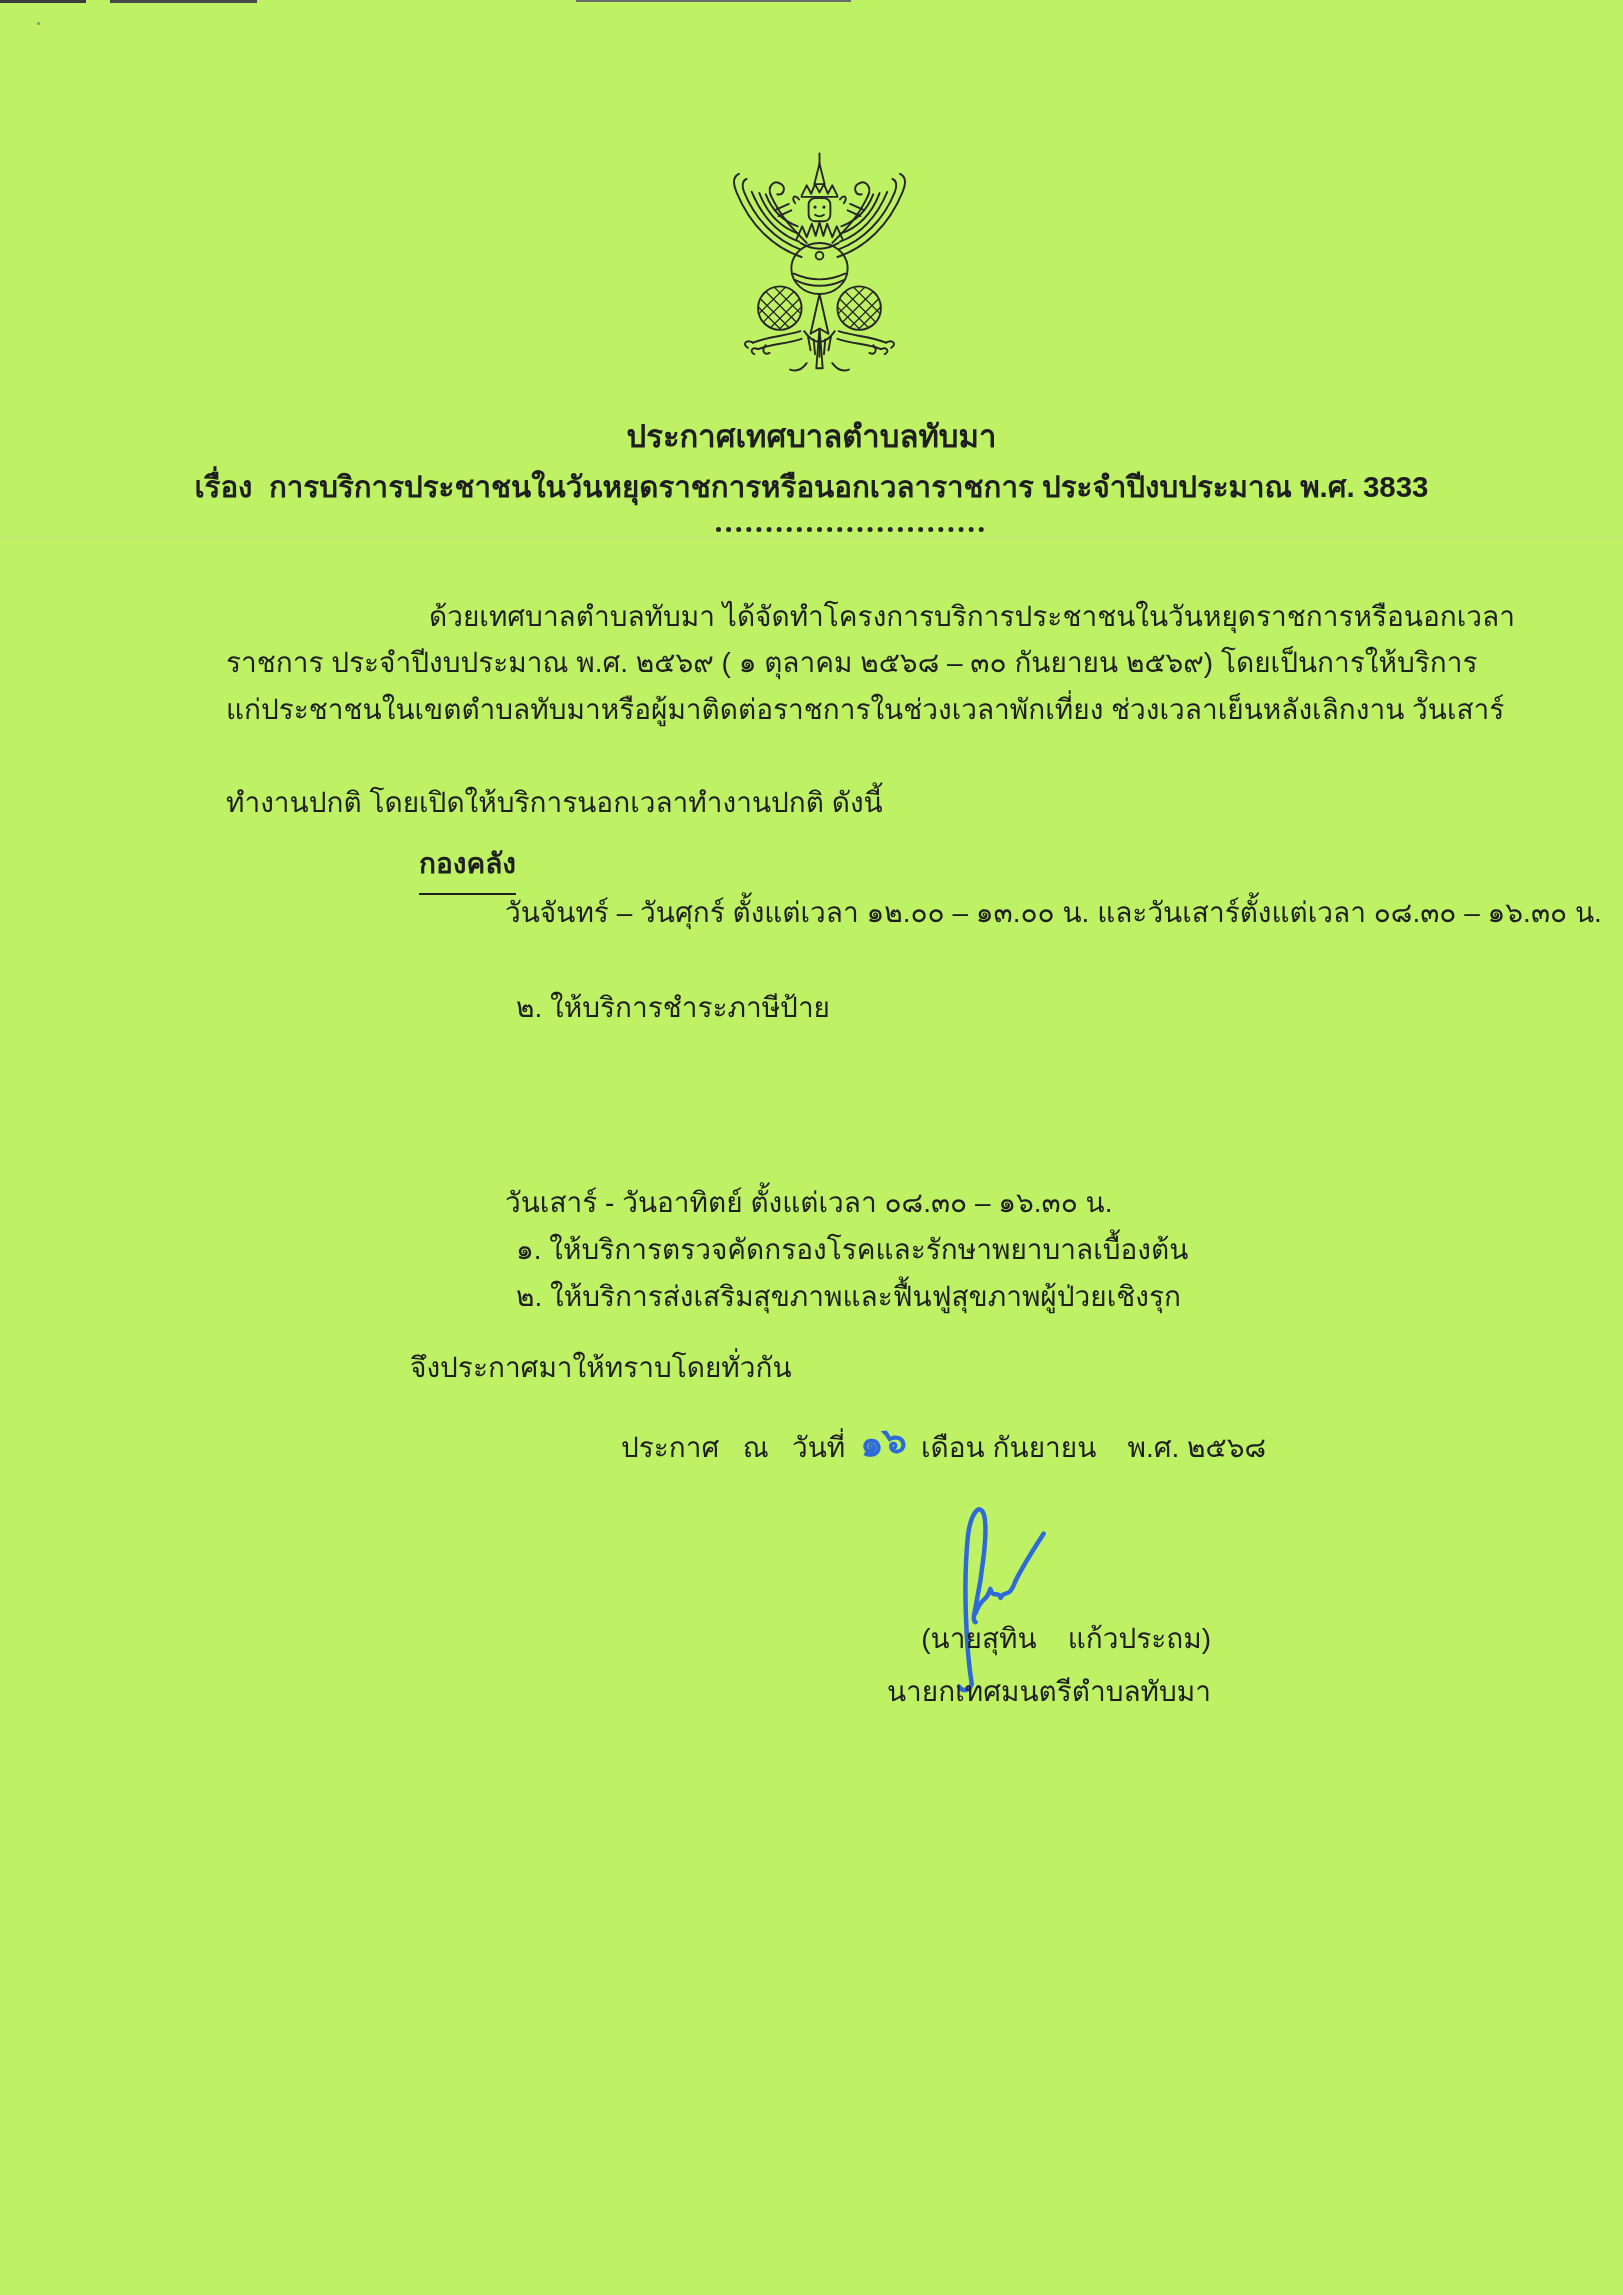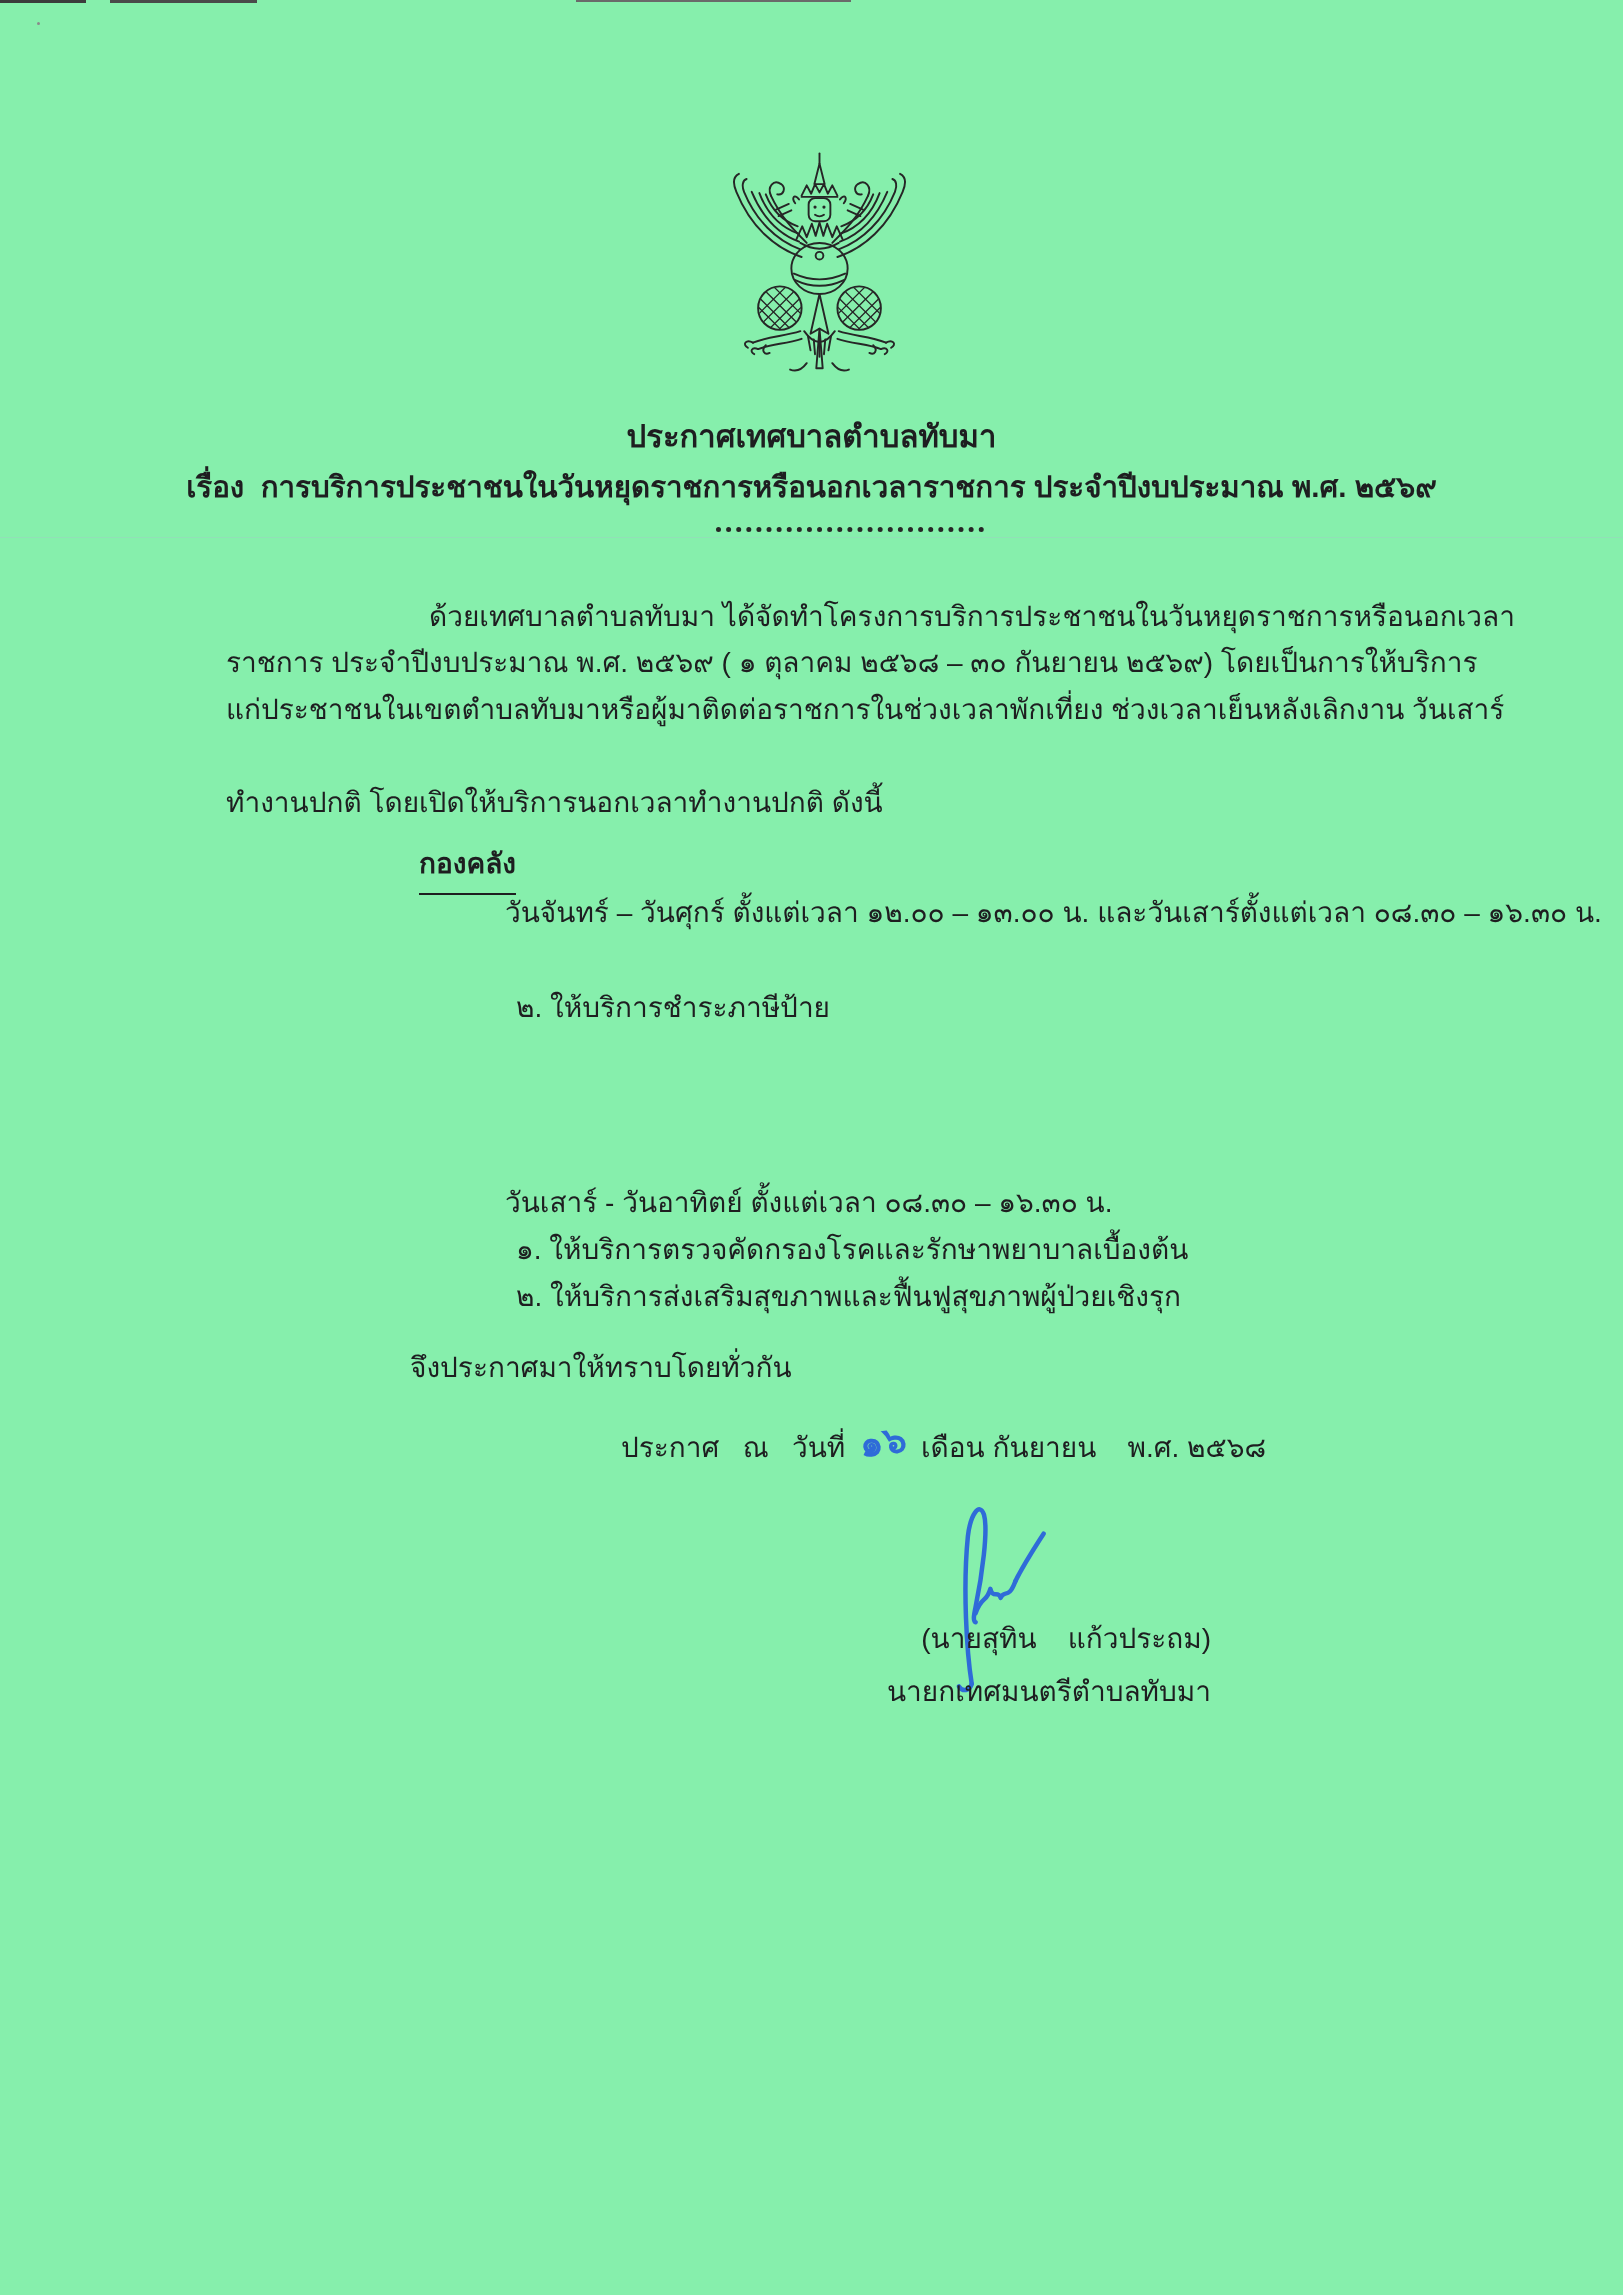--- a/index.html
+++ b/index.html
@@ -1,19 +1,19 @@
 <!DOCTYPE html>
 <html style="font-size:10.5px"><head>
 <meta charset="utf-8">
 <style>
   html,body{margin:0;padding:0;background:#e8e8e8;}
   .page{
     position:relative;
     width:1623px;height:2295px;
-    background:#86efac;
+    background:#bef264;
     overflow:hidden;
     font-family:"Liberation Sans","DejaVu Sans",sans-serif;
     color:#1e1e20;
   }
   .abs{position:absolute;white-space:pre;}
   .center-line{position:absolute;left:0;width:1623px;text-align:center;white-space:pre;}
   .doc-title{top:411px;font-size:31px;font-weight:bold;}
   .doc-subject{top:463px;font-size:29.5px;font-weight:bold;}
   .dots{position:absolute;left:716px;top:514px;width:268px;height:13px;
         border-bottom:5.2px dotted #262626;}
@@ -119,21 +119,21 @@
       <path d="M180,230 L166,292 L180,284 L194,292 Z"></path>
       <path d="M156,288 Q180,322 204,288"></path>
       <path d="M162,296 L166,318 M171,301 L173,324 M180,303 L180,328 M189,301 L187,324 M198,296 L194,318"></path>
       <path d="M180,284 L175,346 L185,346 Z"></path>
       <path d="M160,338 Q148,354 134,348"></path>
       <path d="M200,338 Q212,354 226,348"></path>
     </g>
   </svg>
 
   <div class="center-line doc-title">ประกาศเทศบาลตำบลทับมา</div>
-  <div class="center-line doc-subject">เรื่อง  การบริการประชาชนในวันหยุดราชการหรือนอกเวลาราชการ ประจำปีงบประมาณ พ.ศ. ๒๕๖๙</div>
+  <div class="center-line doc-subject">เรื่อง  การบริการประชาชนในวันหยุดราชการหรือนอกเวลาราชการ ประจำปีงบประมาณ พ.ศ. 3833</div>
   <div class="dots"></div>
 
   <div class="abs body-text p-line p0">ด้วยเทศบาลตำบลทับมา ได้จัดทำโครงการบริการประชาชนในวันหยุดราชการหรือนอกเวลา</div>
   <div class="abs body-text p-line p1">ราชการ ประจำปีงบประมาณ พ.ศ. ๒๕๖๙ ( ๑ ตุลาคม ๒๕๖๘ – ๓๐ กันยายน ๒๕๖๙) โดยเป็นการให้บริการ</div>
   <div class="abs body-text p-line p2">แก่ประชาชนในเขตตำบลทับมาหรือผู้มาติดต่อราชการในช่วงเวลาพักเที่ยง ช่วงเวลาเย็นหลังเลิกงาน วันเสาร์</div>
   <div class="abs body-text p-line p4">ทำงานปกติ โดยเปิดให้บริการนอกเวลาทำงานปกติ ดังนี้</div>
 
   <div class="abs body-text sec-head h1">กองคลัง</div>
   <div class="abs body-text sched s1a">วันจันทร์ – วันศุกร์ ตั้งแต่เวลา ๑๒.๐๐ – ๑๓.๐๐ น. และวันเสาร์ตั้งแต่เวลา ๐๘.๓๐ – ๑๖.๓๐ น.</div>
   <div class="abs body-text item i1b">๒. ให้บริการชำระภาษีป้าย</div>

